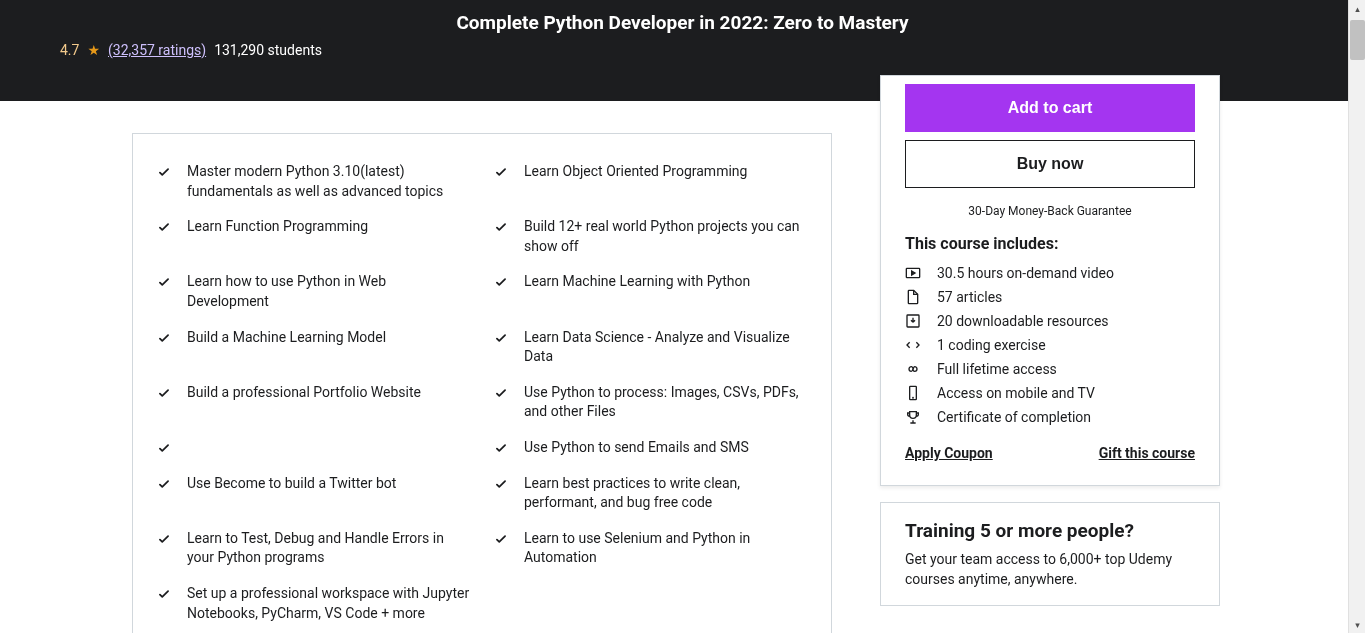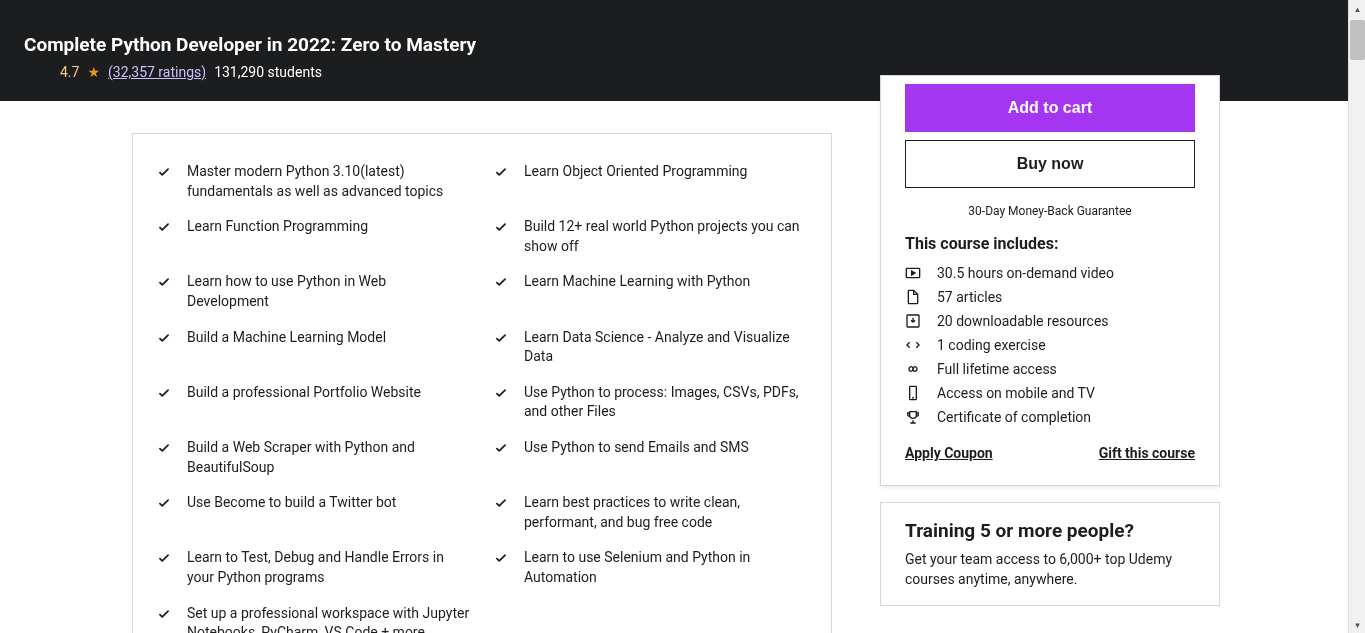--- a/index.html
+++ b/index.html
@@ -7,22 +7,23 @@
     font-family: -apple-system, BlinkMacSystemFont, "Segoe UI", Roboto, "Helvetica Neue", Arial, sans-serif;
     background: #fff;
     color: #1c1d1f;
     width: 1365px;
     height: 633px;
     overflow: hidden;
   }
   .header {
     background: #1c1d1f;
     color: #fff;
-    padding: 33px 24px 16px 24px;
+    padding: 11px 24px 16px 24px;
     height: 101px;
+    text-align: center;
   }
   .course-title {
     font-size: 19px;
     font-weight: 700;
     margin-bottom: 8px;
   }
   .meta-row {
     display: flex;
     align-items: center;
     gap: 8px;
@@ -274,21 +275,20 @@
           <div class="wyl-item">
             <span class="check"><svg viewBox="0 0 24 24" fill="none" stroke="#1c1d1f" stroke-width="3" stroke-linecap="round" stroke-linejoin="round">
                 <path d="M5 13l4 4L19 7"></path>
               </svg></span>
             <span>Use Python to process: Images, CSVs, PDFs, and other Files</span>
           </div>
           <div class="wyl-item">
             <span class="check"><svg viewBox="0 0 24 24" fill="none" stroke="#1c1d1f" stroke-width="3" stroke-linecap="round" stroke-linejoin="round">
                 <path d="M5 13l4 4L19 7"></path>
               </svg></span>
-            <span>Build a Web Scraper with Python and BeautifulSoup</span>
           </div>
           <div class="wyl-item">
             <span class="check"><svg viewBox="0 0 24 24" fill="none" stroke="#1c1d1f" stroke-width="3" stroke-linecap="round" stroke-linejoin="round">
                 <path d="M5 13l4 4L19 7"></path>
               </svg></span>
             <span>Use Python to send Emails and SMS</span>
           </div>
           <div class="wyl-item">
             <span class="check"><svg viewBox="0 0 24 24" fill="none" stroke="#1c1d1f" stroke-width="3" stroke-linecap="round" stroke-linejoin="round">
                 <path d="M5 13l4 4L19 7"></path>

